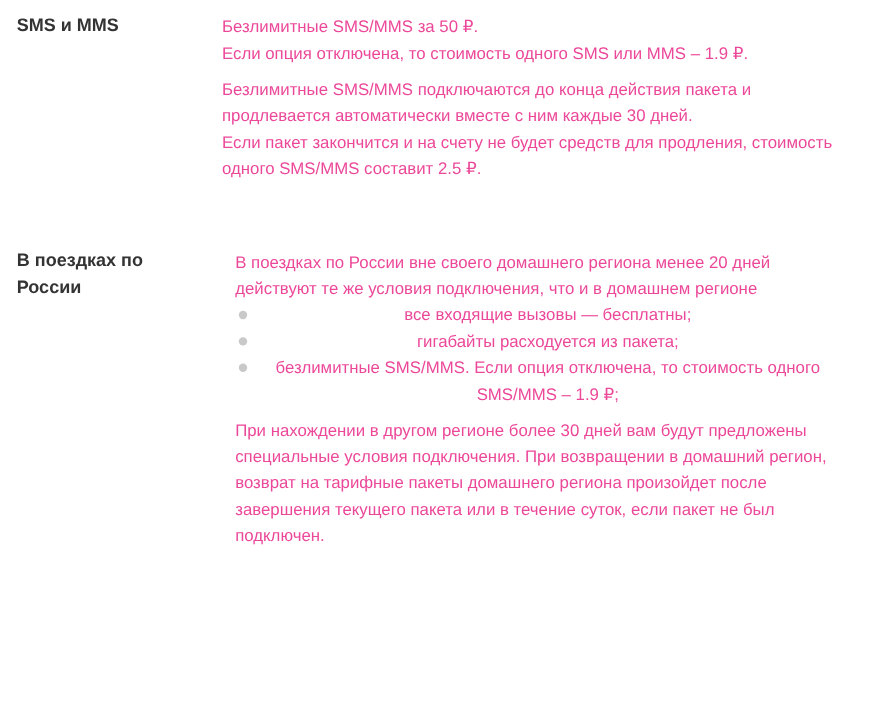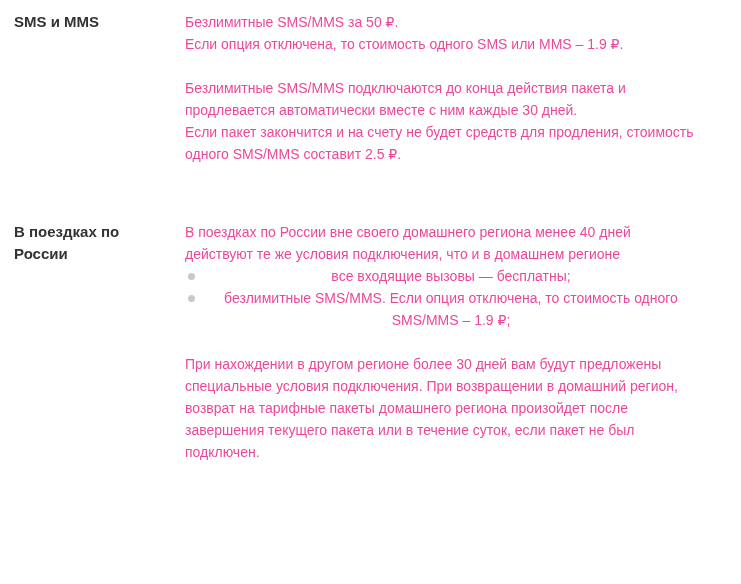--- a/index.html
+++ b/index.html
@@ -14,41 +14,42 @@
     padding-top: 11px;
     width: 703px;
   }
   .section {
     display: grid;
     grid-template-columns: 185px 1fr;
     align-items: start;
   }
   .section + .section {
     margin-top: 56px;
+    gap: 11px;
   }
   .section-label {
     padding-left: 14px;
     padding-right: 10px;
     font-size: 15px;
     font-weight: bold;
     line-height: 22px;
     color: #333333;
   }
   .section-content {
     max-width: 550px;
     padding-right: 6px;
     font-size: 14px;
     line-height: 22px;
     color: #ec4899;
   }
   .para {
     white-space: pre-line; 
   }
   .block + .block {
-    margin-top: 22px;
+    margin-top: 8px;
   }
   .block.bullet-list {
     margin-top: 0; 
   }
   ul.bullet-list {
     list-style: none;
     text-align: center;
   }
   ul.bullet-list li {
     position: relative;
@@ -75,26 +76,30 @@
       <p class="para block">Безлимитные SMS/MMS за 50 ₽.
 Если опция отключена, то стоимость одного SMS или MMS – 1.9 ₽.</p>
       <p class="para block">Безлимитные SMS/MMS подключаются до конца действия пакета и продлевается автоматически вместе с ним каждые 30 дней.
 Если пакет закончится и на счету не будет средств для продления, стоимость одного SMS/MMS составит 2.5 ₽.</p>
     </div>
   </div>
 
   <div class="section">
     <div class="section-label">В поездках по России</div>
     <div class="section-content">
-      <p class="para block">В поездках по России вне своего домашнего региона менее 40 дней действуют те же условия подключения, что и в домашнем регионе</p>
+      <p class="para block">В поездках по России вне своего домашнего региона менее 20 дней действуют те же условия подключения, что и в домашнем регионе</p>
 
       <ul class="bullet-list block">
         <li>
           <span class="bullet-dot"></span>
           <span>все входящие вызовы — бесплатны;</span>
+        </li>
+        <li>
+          <span class="bullet-dot"></span>
+          <span>гигабайты расходуется из пакета;</span>
         </li>
         <li>
           <span class="bullet-dot"></span>
           <span>безлимитные SMS/MMS. Если опция отключена, то стоимость одного SMS/MMS – 1.9 ₽;</span>
         </li>
       </ul>
 
       <p class="para block">При нахождении в другом регионе более 30 дней вам будут предложены специальные условия подключения. При возвращении в домашний регион, возврат на тарифные пакеты домашнего региона произойдет после завершения текущего пакета или в течение суток, если пакет не был подключен.</p>
     </div>
   </div>

